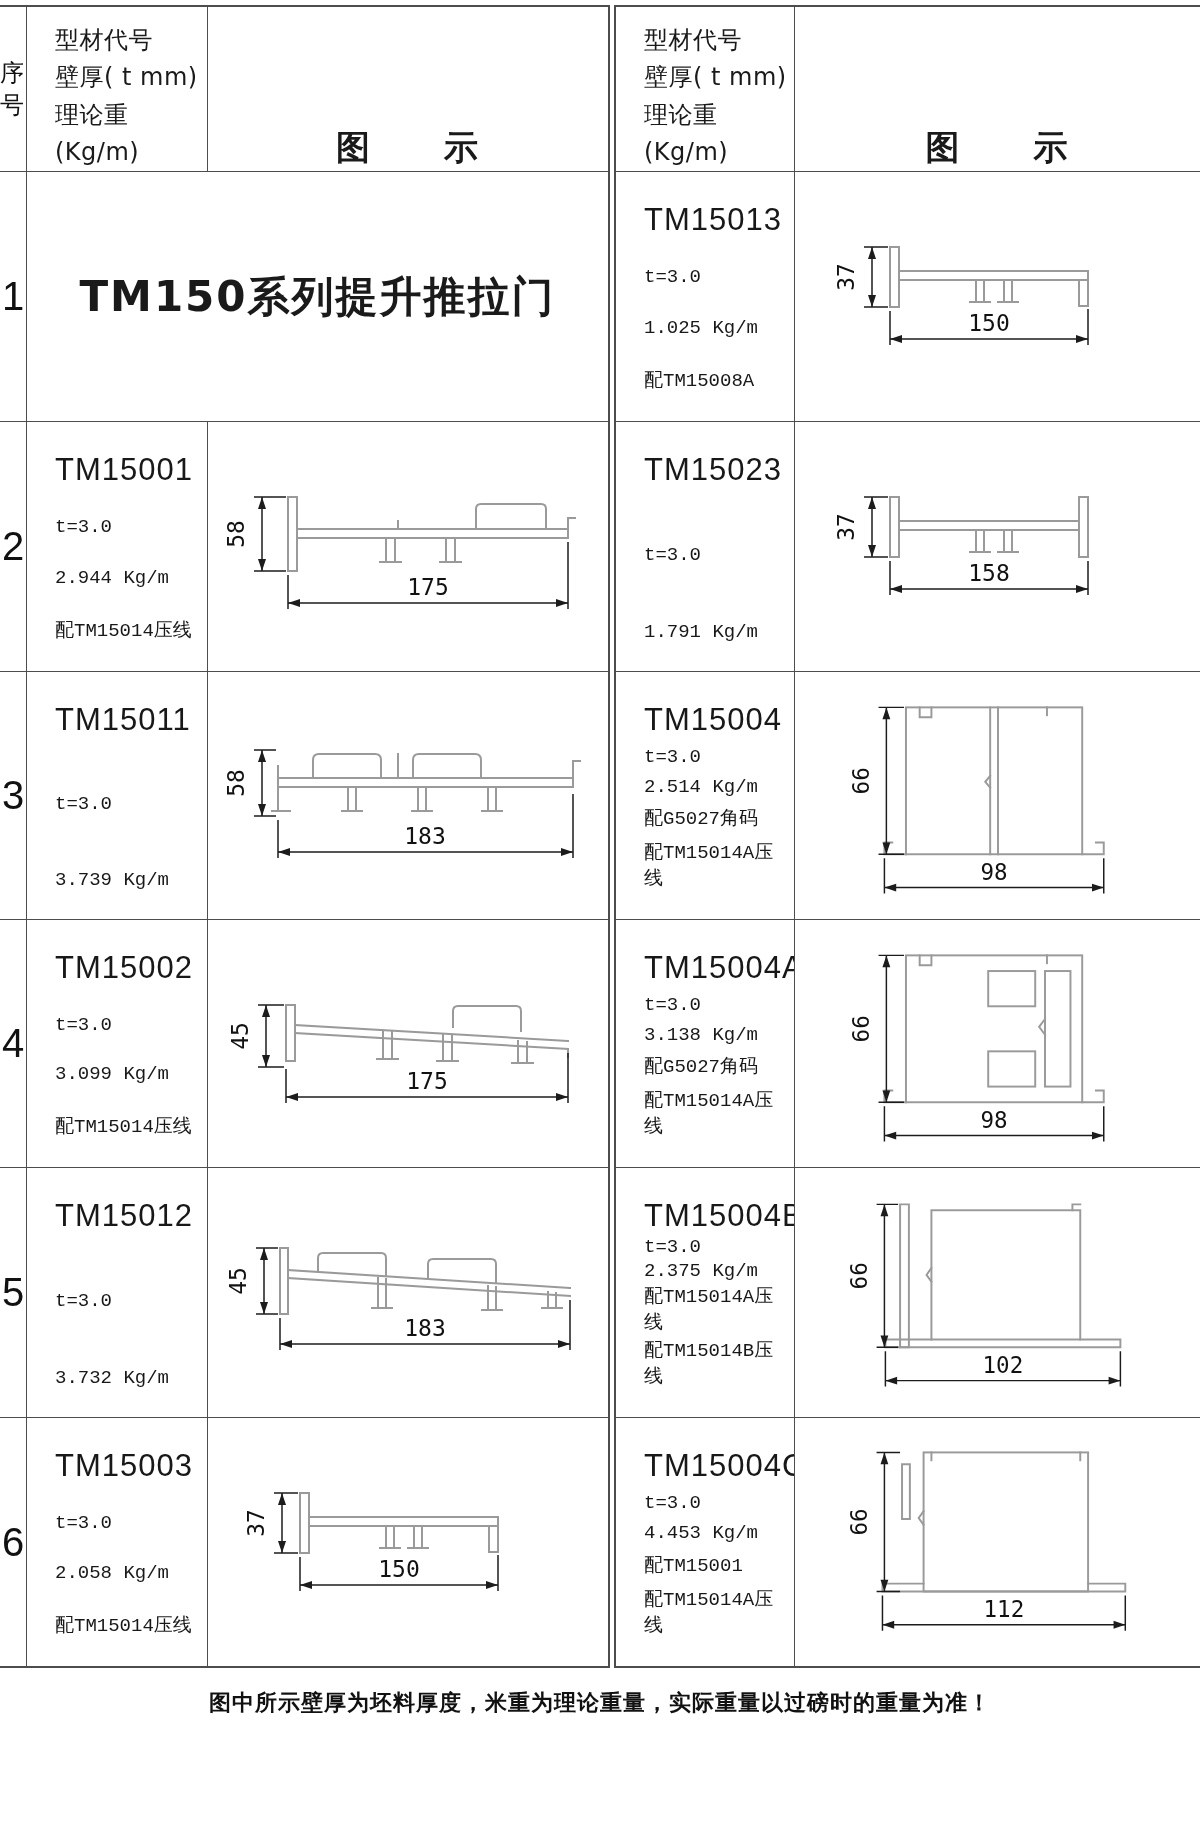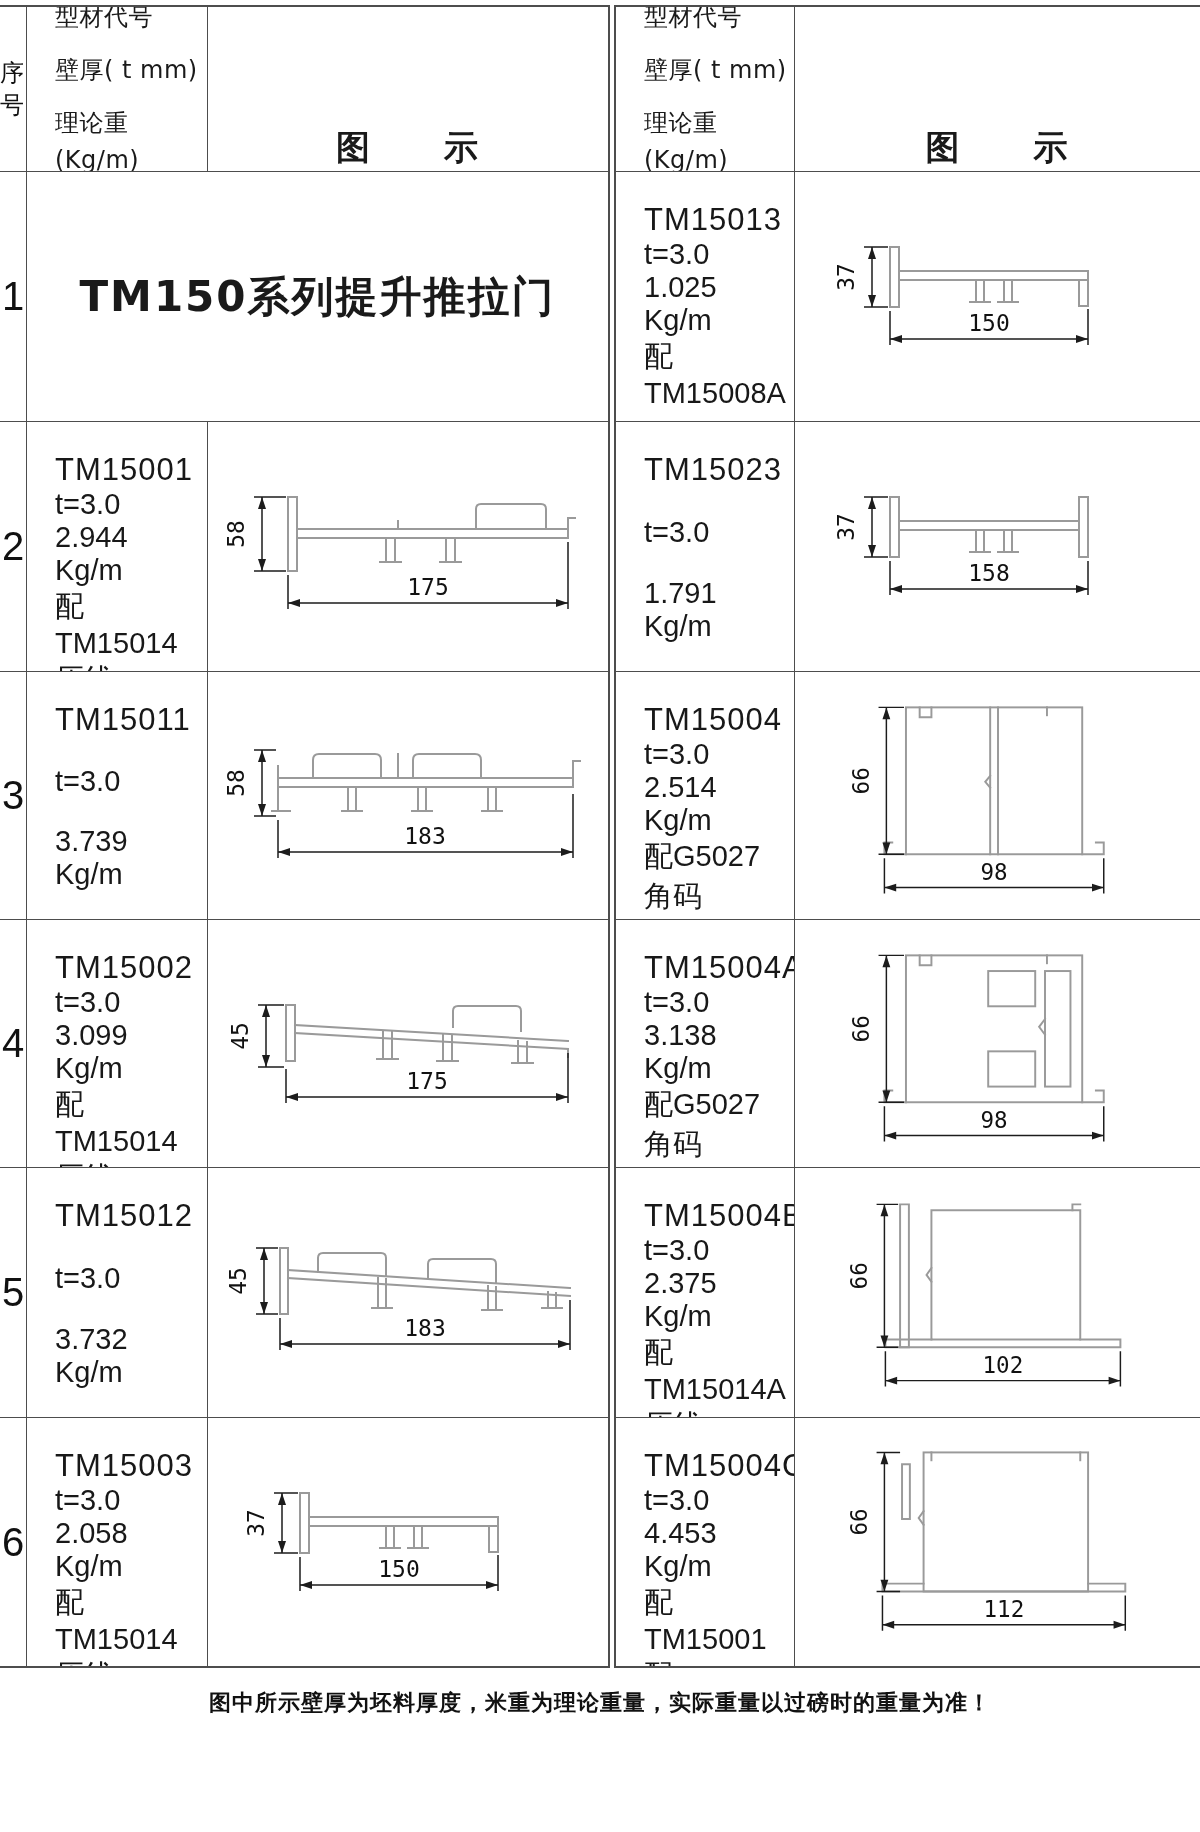--- a/index.html
+++ b/index.html
@@ -15,29 +15,29 @@
             grid-template-rows:165px 250px 250px 248px 248px 250px 248px;
             border:2px solid #4d4d4d;border-right:1px solid #4d4d4d;}
   .cell{border-right:1px solid #4d4d4d;border-bottom:1px solid #4d4d4d;box-sizing:border-box;
         display:flex;overflow:hidden;}
   .last-col{border-right:none;}
   .last-row{border-bottom:none;}
   .seq-cell{align-items:center;justify-content:flex-start;padding-left:2px;
             font-size:40px;font-family:"Liberation Sans",sans-serif;color:#111;}
   .seq-head{flex-direction:column;align-items:center;justify-content:center;gap:22px;
             font-size:24px;padding-left:0;}
-  .head-specs{flex-direction:column;justify-content:center;padding-left:28px;
-              font-size:24px;line-height:1.55;letter-spacing:.5px;gap:16px;}
+  .head-specs{flex-direction:column;justify-content:flex-end;padding-left:28px;
+              font-size:24px;line-height:1.55;letter-spacing:.5px;}
   .head-diagram{align-items:flex-end;justify-content:center;font-size:34px;font-weight:700;letter-spacing:2px;}
   .merged-title{grid-column:2/4;align-items:center;justify-content:center;
                 font-size:42px;font-weight:700;letter-spacing:2px;}
   .info-cell{flex-direction:column;justify-content:space-between;
              padding:30px 8px 28px 28px;}
   .code{font-size:31px;letter-spacing:1px;font-family:"Liberation Sans",sans-serif;color:#181818;}
-  .spec-line{font-size:29px;font-family:Liberation Sans, sans-serif;color:#181818;}
+  .spec-line{font-size:19px;font-family:Liberation Mono, monospace;color:#181818;}
   .draw-cell{align-items:center;justify-content:center;}
   .profile{stroke:#9a9a9a;stroke-width:2;fill:none;stroke-linecap:square;}
   .dim{stroke:#1c1c1c;stroke-width:1.5;fill:none;}
   .dim-arrow{fill:#1c1c1c;stroke:none;}
   .dim-text{font:23px "DejaVu Sans Mono",monospace;fill:#111;}
   #footer-note{position:absolute;left:0;top:1688px;width:1200px;text-align:center;
                font-size:22px;font-weight:700;letter-spacing:1px;color:#111;}
 </style>
 </head>
 <body>

